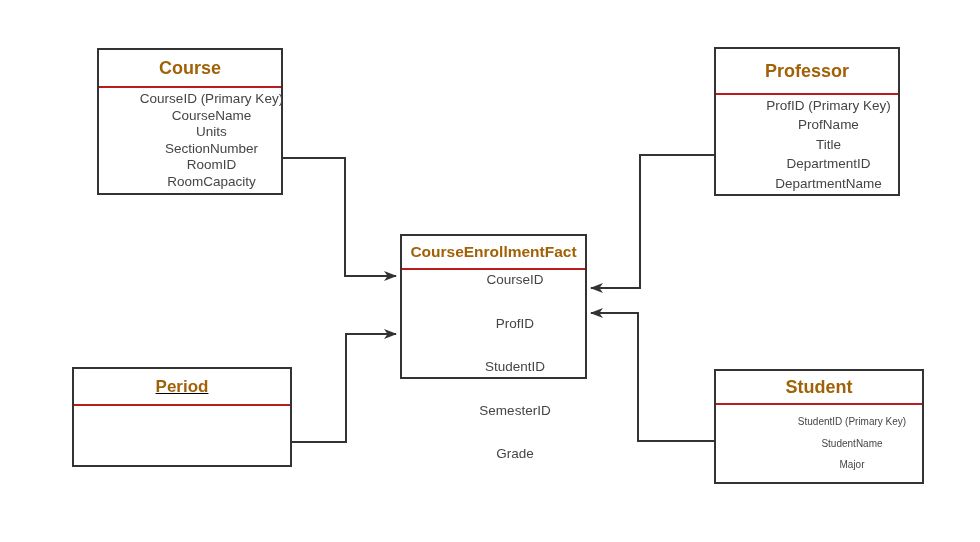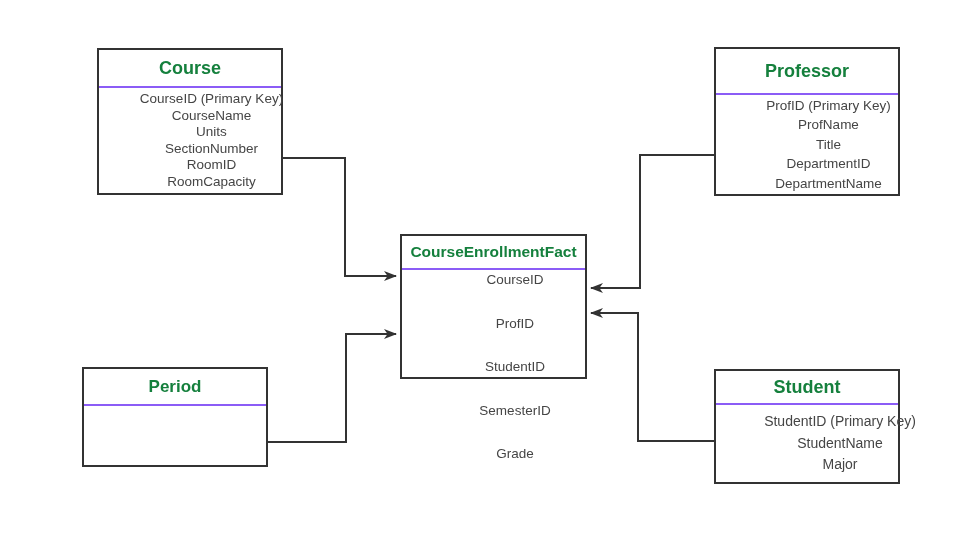--- a/index.html
+++ b/index.html
@@ -16,24 +16,24 @@
 
   .entity {
     position: absolute;
     background: #ffffff;
     border: 2px solid #333333;
     z-index: 2;
     display: flex;
     flex-direction: column;
   }
   .entity-title {
-    border-bottom: 2px solid #8b5cf6;
+    border-bottom: 2px solid #b91c1c;
     display: flex; align-items: center; justify-content: center;
     font-weight: bold;
-    color: #15803d;
+    color: #a16207;
     flex: 0 0 auto;
   }
   .entity-fields {
     flex: 1 1 auto;
     display: flex; flex-direction: column;
     justify-content: center; align-items: center;
     text-align: center;
     color: #454545;
     padding-left: 43px;
   }
@@ -48,28 +48,28 @@
   .e-professor { left: 714px; top: 47px; width: 186px; height: 149px; }
   .e-professor .entity-title { height: 46px; font-size: 18px; }
   .e-professor .entity-fields { font-size: 13.5px; line-height: 19.5px; }
 
   
   .e-fact { left: 400px; top: 234px; width: 187px; height: 145px; }
   .e-fact .entity-title { height: 34px; font-size: 15.5px; }
   .e-fact .entity-fields { font-size: 13.5px; line-height: 19.5px; gap: 24px; }
 
   
-  .e-period { left: 82px; top: 367px; width: 186px; height: 100px; }
+  .e-period { left: 72px; top: 367px; width: 220px; height: 100px; text-decoration: underline; }
   .e-period .entity-title { height: 37px; font-size: 17px; }
   .e-period .entity-fields { font-size: 13.5px; line-height: 22px; }
 
   
-  .e-student { left: 714px; top: 369px; width: 186px; height: 115px; }
+  .e-student { left: 714px; top: 369px; width: 210px; height: 115px; }
   .e-student .entity-title { height: 34px; font-size: 18px; }
-  .e-student .entity-fields { font-size: 14px; line-height: 21.5px; margin-left: 23px; }
+  .e-student .entity-fields { font-size: 10px; line-height: 21.5px; margin-left: 23px; }
 </style>
 </head>
 <body>
 
 <div class="canvas">
 
   <svg class="connectors" width="980" height="542" viewBox="0 0 980 542">
     <defs>
       <marker id="arrow" viewBox="0 0 13 11" markerUnits="userSpaceOnUse" markerWidth="13" markerHeight="11" refX="12" refY="5.5" orient="auto-start-reverse">
         <path d="M0,0.5 L13,5.5 L0,10.5 L3.6,5.5 Z" fill="#333333"></path>

